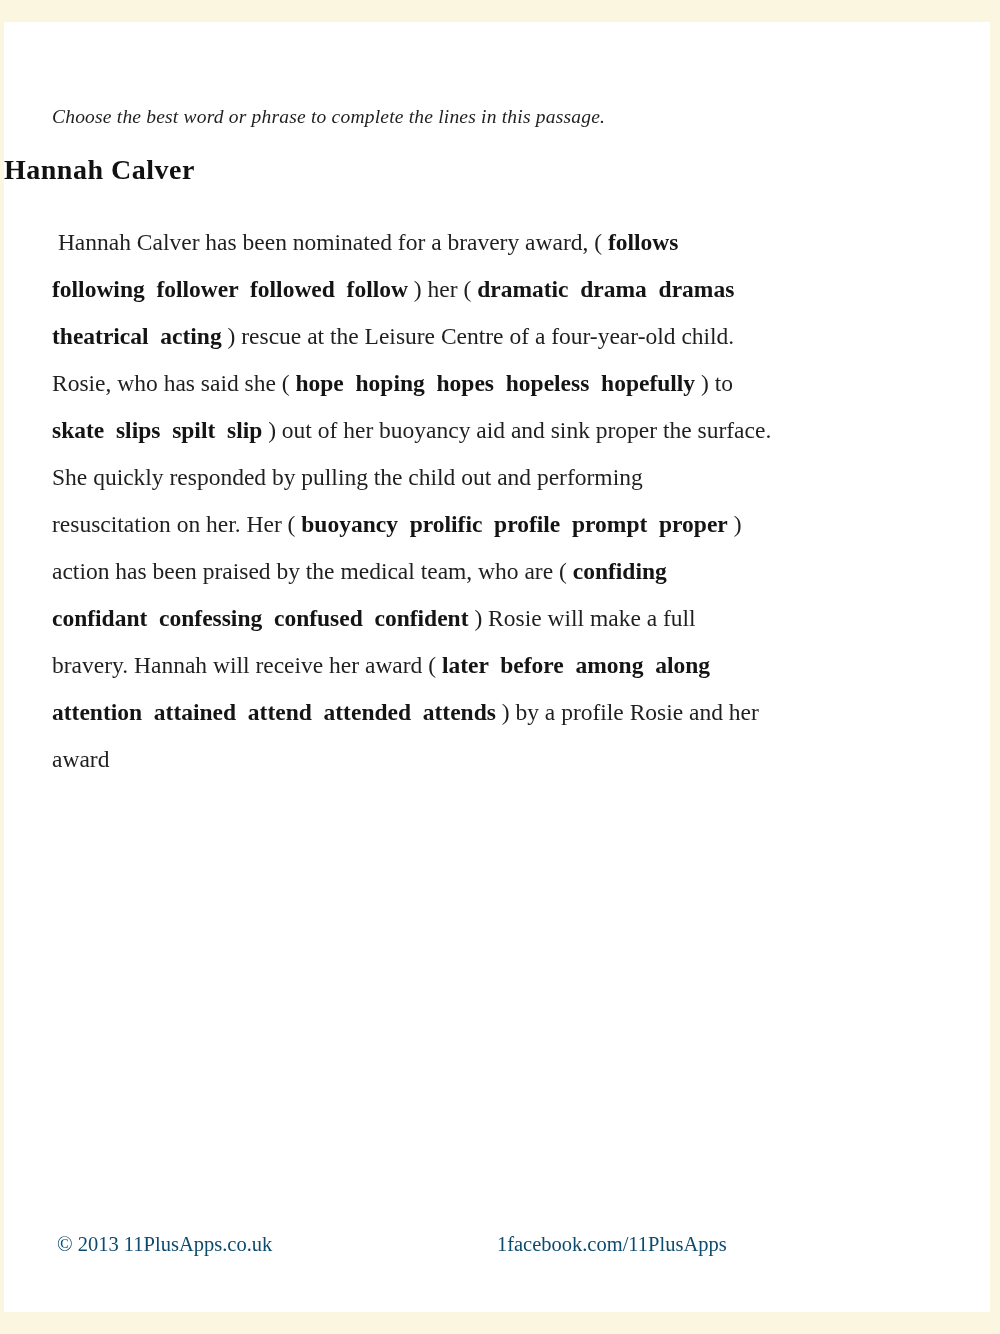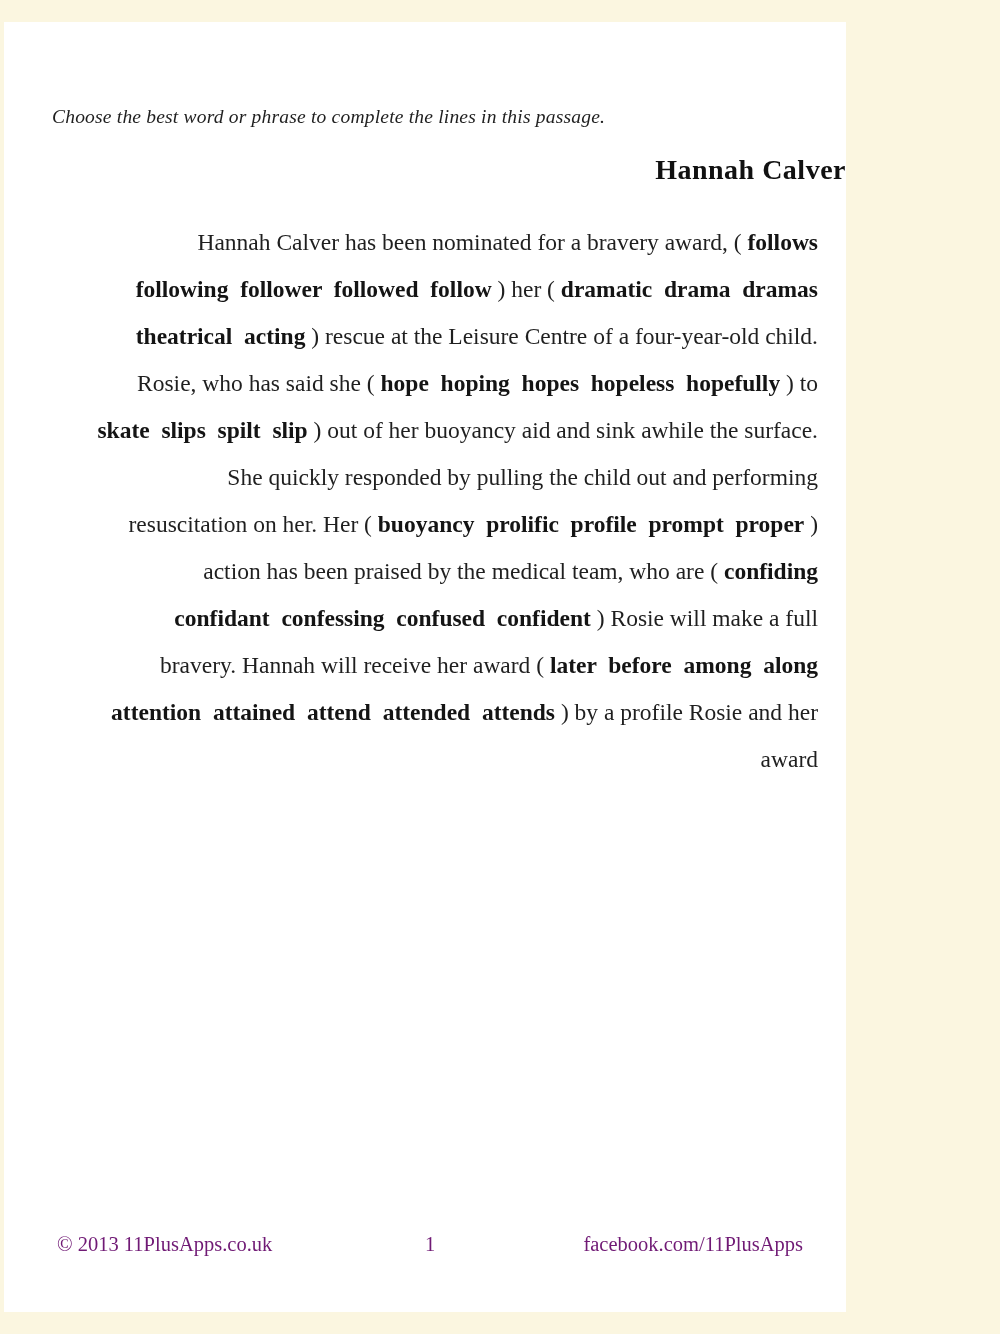--- a/index.html
+++ b/index.html
@@ -10,90 +10,89 @@
   }
   body {
     background: #fbf6e0;
     position: relative;
     overflow: hidden;
   }
   .document-page {
     position: absolute;
     left: 4px;
     top: 22px;
-    width: 842px;
+    width: 986px;
     height: 1290px;
     background: #ffffff;
   }
   .instruction {
     position: absolute;
     left: 48px;
     top: 84px;
     font-size: 19.5px;
     font-style: italic;
     color: #1f1f1f;
     letter-spacing: 0.2px;
   }
   .page-title {
     position: absolute;
     top: 132px;
     left: 0;
     right: 0;
-    text-align: right;
+    text-align: left;
     font-size: 28px;
     font-weight: 700;
     color: #111111;
     letter-spacing: 0.5px;
   }
   .passage {
     position: absolute;
     top: 197px;
     left: 48px;
-    right: 28px;
+    right: 20px;
     font-size: 23.5px;
     line-height: 47px;
     color: #1f1f1f;
-    text-align: right;
   }
   .passage-line {
     white-space: pre;
   }
   .bold-option {
     font-weight: 700;
     color: #141414;
   }
   .footer {
     position: absolute;
     top: 1211px;
     left: 53px;
     right: 43px;
     display: flex;
     align-items: baseline;
     font-size: 20.5px;
-    color: #701a75;
+    color: #0c4a6e;
   }
   .footer-left  { flex: 1; text-align: left; }
   .footer-center{ flex: 0 0 auto; text-align: center; }
-  .footer-right { flex: 1; text-align: right; }
+  .footer-right { flex: 1; text-align: left; }
 </style>
 </head>
 <body>
 
 <div class="document-page">
 
   <div class="instruction">Choose the best word or phrase to complete the lines in this passage.</div>
 
   <div class="page-title">Hannah Calver</div>
 
   <div class="passage">
       <div class="passage-line"><span class="passage-text"> Hannah Calver has been nominated for a bravery award, ( </span><span class="bold-option">follows</span></div>
       <div class="passage-line"><span class="bold-option">following  follower  followed  follow</span><span class="passage-text"> ) her ( </span><span class="bold-option">dramatic  drama  dramas</span></div>
       <div class="passage-line"><span class="bold-option">theatrical  acting</span><span class="passage-text"> ) rescue at the Leisure Centre of a four-year-old child.</span></div>
       <div class="passage-line"><span class="passage-text">Rosie, who has said she ( </span><span class="bold-option">hope  hoping  hopes  hopeless  hopefully</span><span class="passage-text"> ) to</span></div>
-      <div class="passage-line"><span class="bold-option">skate  slips  spilt  slip</span><span class="passage-text"> ) out of her buoyancy aid and sink awhile the surface.</span></div>
+      <div class="passage-line"><span class="bold-option">skate  slips  spilt  slip</span><span class="passage-text"> ) out of her buoyancy aid and sink proper the surface.</span></div>
       <div class="passage-line"><span class="passage-text">She quickly responded by pulling the child out and performing</span></div>
       <div class="passage-line"><span class="passage-text">resuscitation on her. Her ( </span><span class="bold-option">buoyancy  prolific  profile  prompt  proper</span><span class="passage-text"> )</span></div>
       <div class="passage-line"><span class="passage-text">action has been praised by the medical team, who are ( </span><span class="bold-option">confiding</span></div>
       <div class="passage-line"><span class="bold-option">confidant  confessing  confused  confident</span><span class="passage-text"> ) Rosie will make a full</span></div>
       <div class="passage-line"><span class="passage-text">bravery. Hannah will receive her award ( </span><span class="bold-option">later  before  among  along</span></div>
       <div class="passage-line"><span class="bold-option">attention  attained  attend  attended  attends</span><span class="passage-text"> ) by a profile Rosie and her</span></div>
       <div class="passage-line"><span class="passage-text">award</span></div>
     </div>
 
   <div class="footer">

